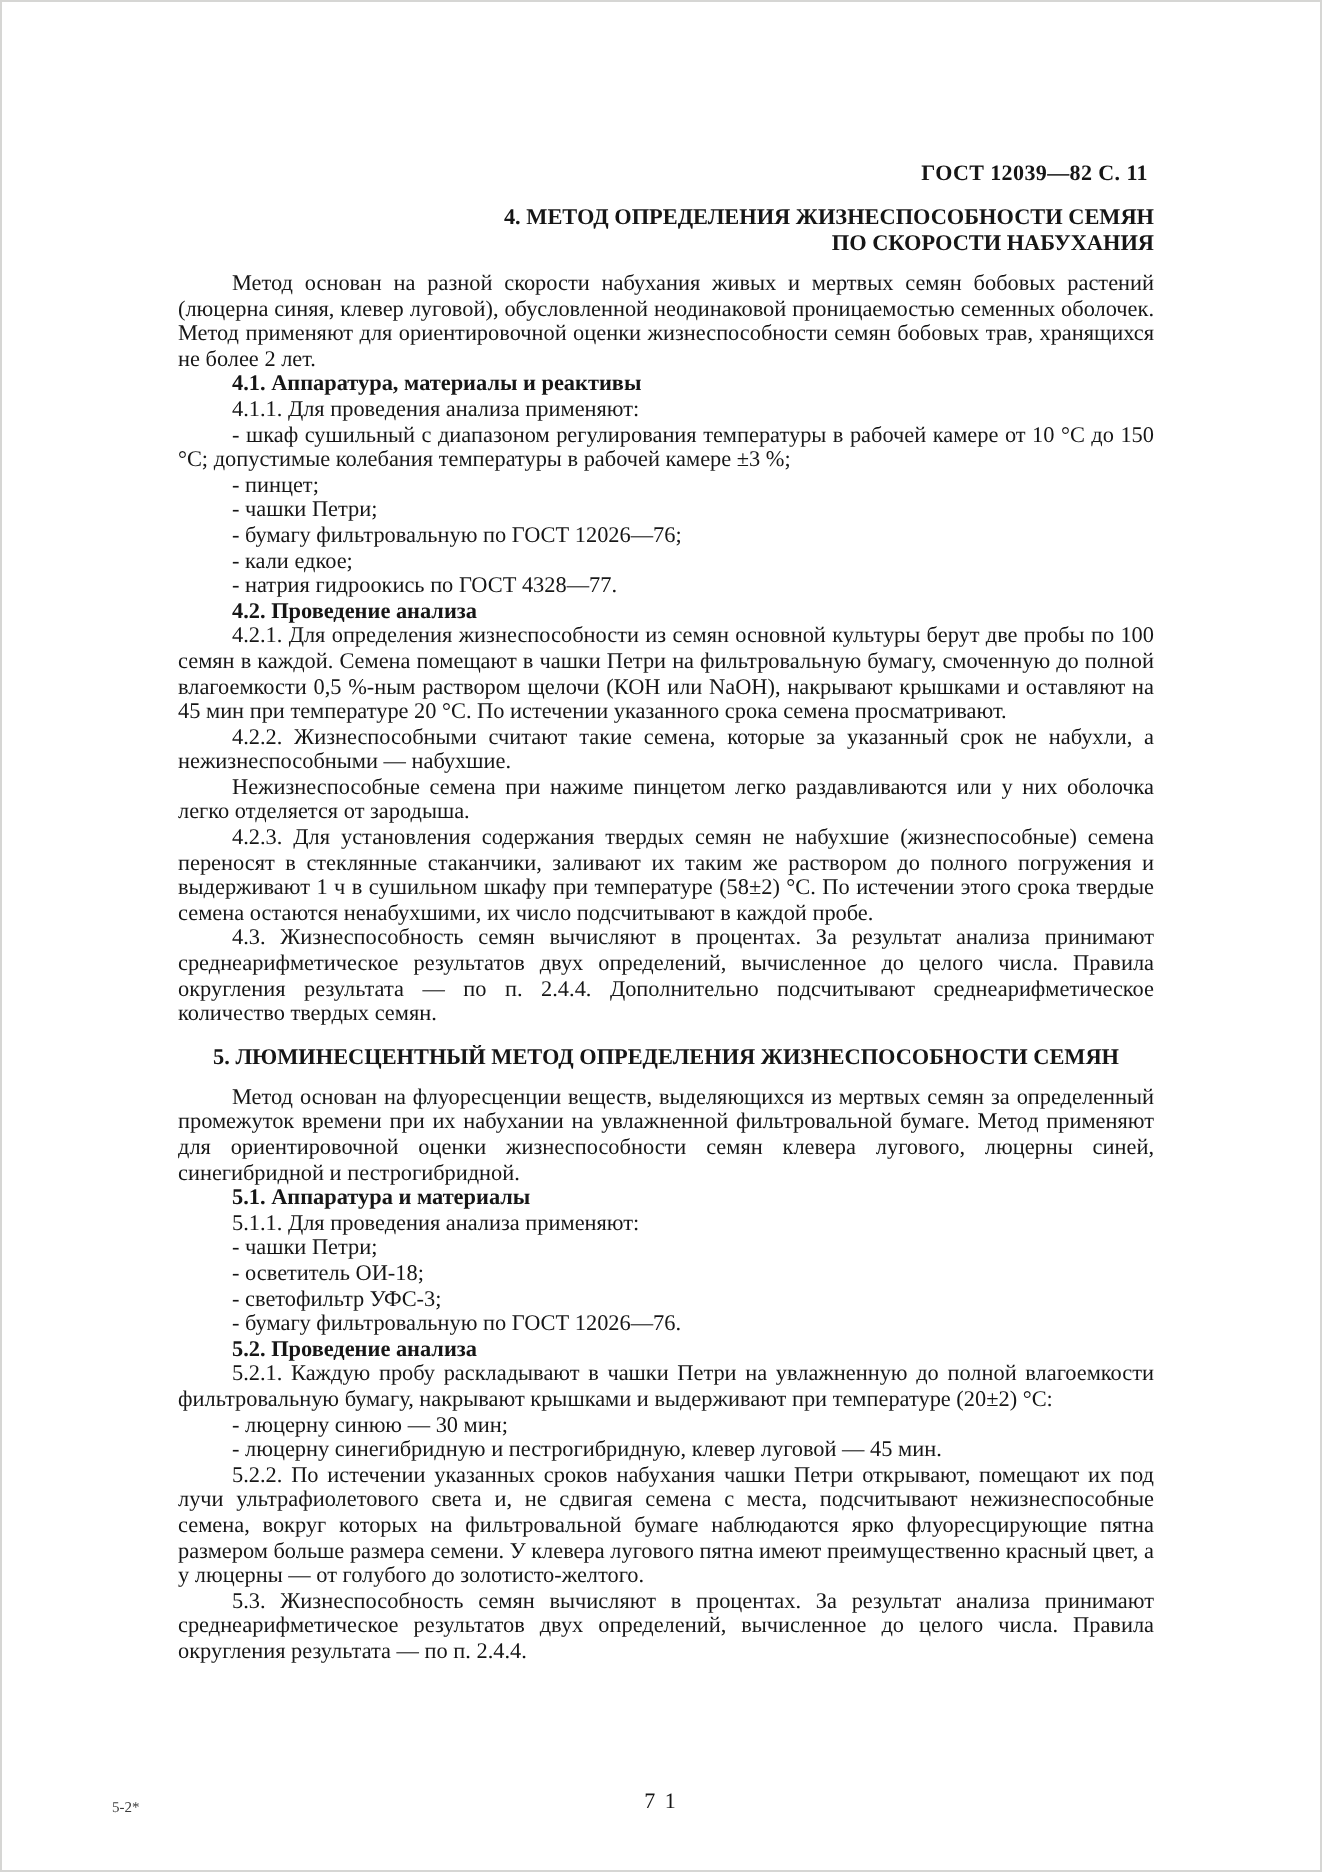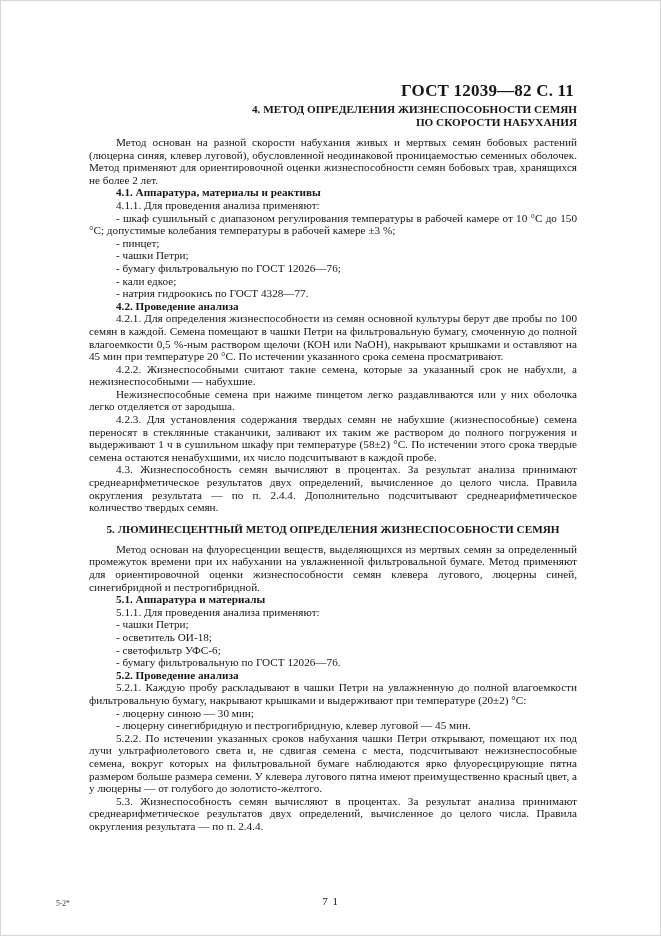--- a/index.html
+++ b/index.html
@@ -18,21 +18,21 @@
     color: #161616;
     overflow: hidden;
     border: 1px solid #d6d6d4;
   }
   .page-header {
     position: absolute;
     top: 80px;
     left: 96px;
     right: 86px;
     text-align: right;
-    font-size: 17px;
+    font-size: 11px;
     font-weight: bold;
     letter-spacing: 0.2px;
   }
   .doc-content {
     position: absolute;
     top: 102px;
     left: 88px;
     width: 488px;
     font-size: 11.2px;
     line-height: 12.6px;
@@ -108,21 +108,21 @@
       <p class="para">4.2.3. Для установления содержания твердых семян не набухшие (жизнеспособные) семена переносят в стеклянные стаканчики, заливают их таким же раствором до полного погружения и выдерживают 1 ч в сушильном шкафу при температуре (58±2) °С. По истечении этого срока твердые семена остаются ненабухшими, их число подсчитывают в каждой пробе.</p>
       <p class="para">4.3. Жизнеспособность семян вычисляют в процентах. За результат анализа принимают среднеарифметическое результатов двух определений, вычисленное до целого числа. Правила округления результата — по п. 2.4.4. Дополнительно подсчитывают среднеарифметическое количество твердых семян.</p>
       <div class="section-heading">
         <div>5. ЛЮМИНЕСЦЕНТНЫЙ МЕТОД ОПРЕДЕЛЕНИЯ ЖИЗНЕСПОСОБНОСТИ СЕМЯН</div>
       </div>
       <p class="para">Метод основан на флуоресценции веществ, выделяющихся из мертвых семян за определенный промежуток времени при их набухании на увлажненной фильтровальной бумаге. Метод применяют для ориентировочной оценки жизнеспособности семян клевера лугового, люцерны синей, синегибридной и пестрогибридной.</p>
       <p class="para bold">5.1. Аппаратура и материалы</p>
       <p class="para">5.1.1. Для проведения анализа применяют:</p>
       <p class="para">- чашки Петри;</p>
       <p class="para">- осветитель ОИ-18;</p>
-      <p class="para">- светофильтр УФС-6;</p>
+      <p class="para">- светофильтр УФС-3;</p>
       <p class="para">- бумагу фильтровальную по ГОСТ 12026—76.</p>
       <p class="para bold">5.2. Проведение анализа</p>
       <p class="para">5.2.1. Каждую пробу раскладывают в чашки Петри на увлажненную до полной влагоемкости фильтровальную бумагу, накрывают крышками и выдерживают при температуре (20±2) °С:</p>
       <p class="para">- люцерну синюю — 30 мин;</p>
       <p class="para">- люцерну синегибридную и пестрогибридную, клевер луговой — 45 мин.</p>
       <p class="para">5.2.2. По истечении указанных сроков набухания чашки Петри открывают, помещают их под лучи ультрафиолетового света и, не сдвигая семена с места, подсчитывают нежизнеспособные семена, вокруг которых на фильтровальной бумаге наблюдаются ярко флуоресцирующие пятна размером больше размера семени. У клевера лугового пятна имеют преимущественно красный цвет, а у люцерны — от голубого до золотисто-желтого.</p>
       <p class="para">5.3. Жизнеспособность семян вычисляют в процентах. За результат анализа принимают среднеарифметическое результатов двух определений, вычисленное до целого числа. Правила округления результата — по п. 2.4.4.</p>
     </div>
 
   <div class="page-footer">

